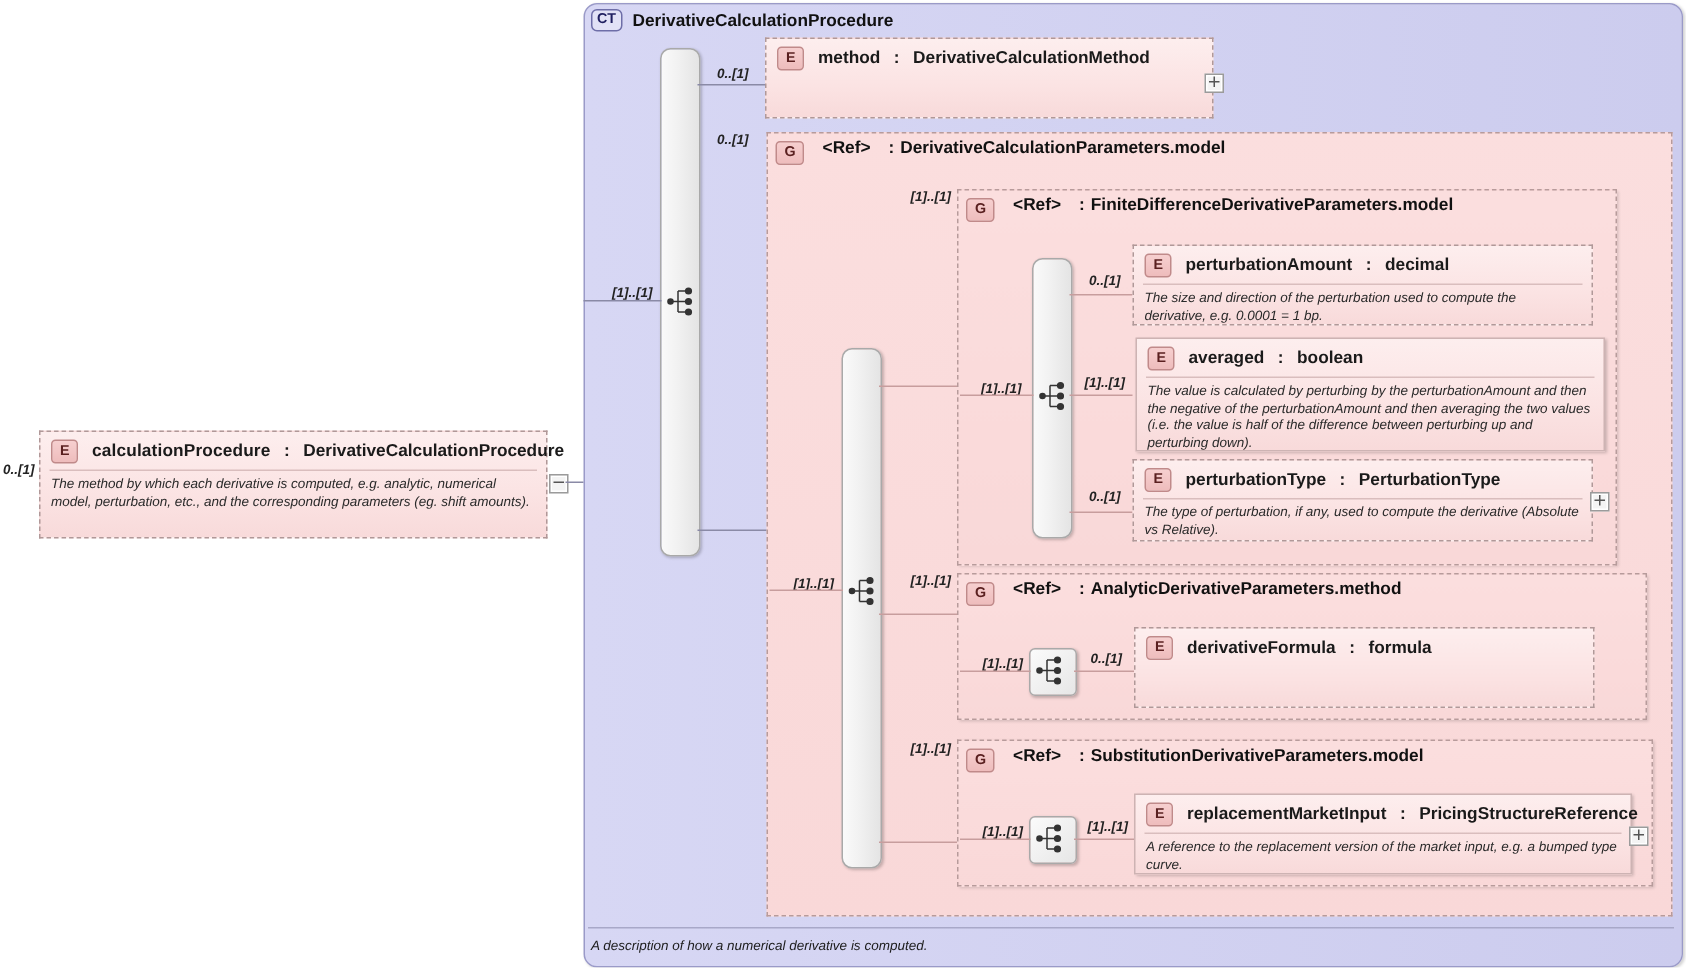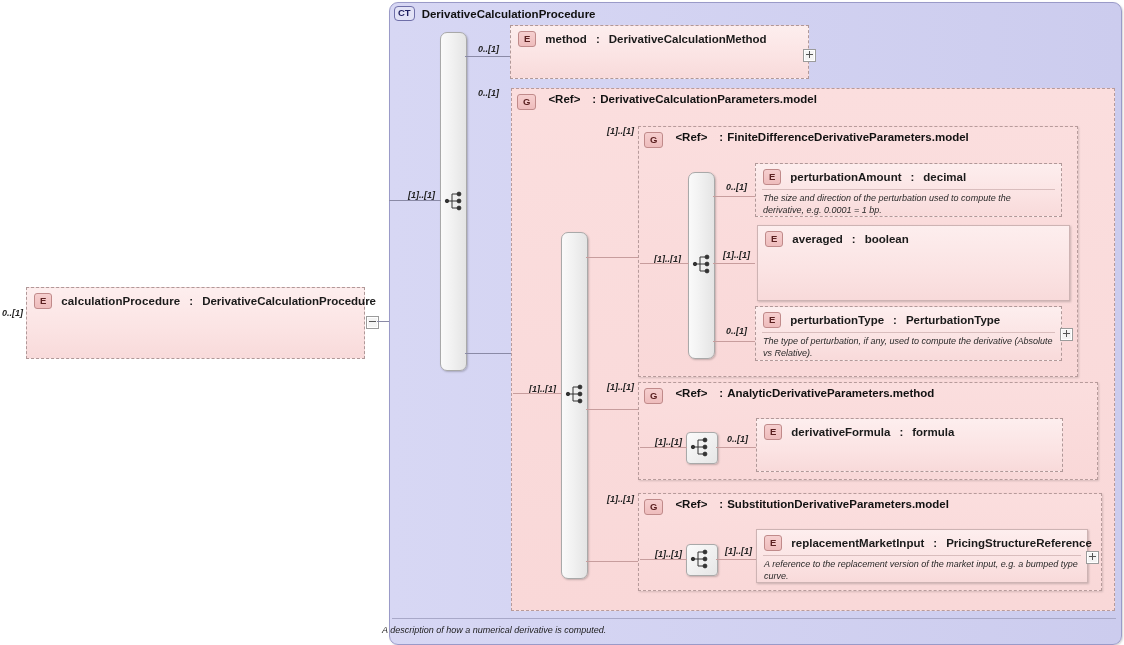--- a/index.html
+++ b/index.html
@@ -142,33 +142,34 @@
 
 <div class="occ" style="left:2px;top:308px;">0..[1]</div>
 
 <div class="node dashed" style="left:26px;top:287px;width:337px;height:70px;">
   <div class="node-title">
     <span class="badge badge-e">E</span>
     <span class="tname">calculationProcedure</span>
     <span>:</span>
     <span>DerivativeCalculationProcedure</span>
   </div>
+  <div class="node-doc">The method by which each derivative is computed, e.g. analytic, numerical model, perturbation, etc., and the corresponding parameters (eg. shift amounts).</div>
 </div>
 <div class="pm" style="left:366px;top:316px;"></div>
 <div class="ln lnh" style="left:377px;top:321px;width:12px;"></div>
 
 <div class="ct-box" style="left:389px;top:2px;width:731px;height:641px;"></div>
 
 <div class="ct-header" style="left:394px;top:6px;">
   <span class="badge">CT</span>
   <span>DerivativeCalculationProcedure</span>
 </div>
 
 <div class="sep-line" style="left:392px;top:618px;width:724px;"></div>
-<div class="footer-note" style="left:382px;top:625px;">A description of how a numerical derivative is computed.</div>
+<div class="footer-note" style="left:394px;top:625px;">A description of how a numerical derivative is computed.</div>
 
 <div class="compositor" style="left:440px;top:32px;width:25px;height:337px;"></div>
 <svg class="seq-ic" style="left:444px;top:190px;" width="22" height="22" viewBox="0 0 22 22">
   <g stroke="#333" stroke-width="1" fill="#333">
     <line x1="3" y1="11" x2="8" y2="11"></line>
     <line x1="8" y1="4" x2="8" y2="18"></line>
     <line x1="8" y1="4" x2="14" y2="4"></line>
     <line x1="8" y1="11" x2="14" y2="11"></line>
     <line x1="8" y1="18" x2="14" y2="18"></line>
     <circle cx="3" cy="11" r="1.7"></circle>
@@ -273,20 +274,21 @@
 
 <div class="ln lnh pink" style="left:713px;top:263px;width:42px;"></div>
 <div class="occ" style="left:723px;top:250px;">[1]..[1]</div>
 <div class="node solid" style="left:757px;top:225px;width:311px;height:74px;">
   <div class="node-title">
     <span class="badge badge-e">E</span>
     <span>averaged</span>
     <span>:</span>
     <span>boolean</span>
   </div>
+  <div class="node-doc">The value is calculated by perturbing by the perturbationAmount and then the negative of the perturbationAmount and then averaging the two values (i.e. the value is half of the difference between perturbing up and perturbing down).</div>
 </div>
 
 <div class="ln lnh pink" style="left:713px;top:341px;width:42px;"></div>
 <div class="occ" style="left:726px;top:326px;">0..[1]</div>
 <div class="node dashed" style="left:755px;top:306px;width:305px;height:53px;">
   <div class="node-title">
     <span class="badge badge-e">E</span>
     <span>perturbationType</span>
     <span>:</span>
     <span>PerturbationType</span>

